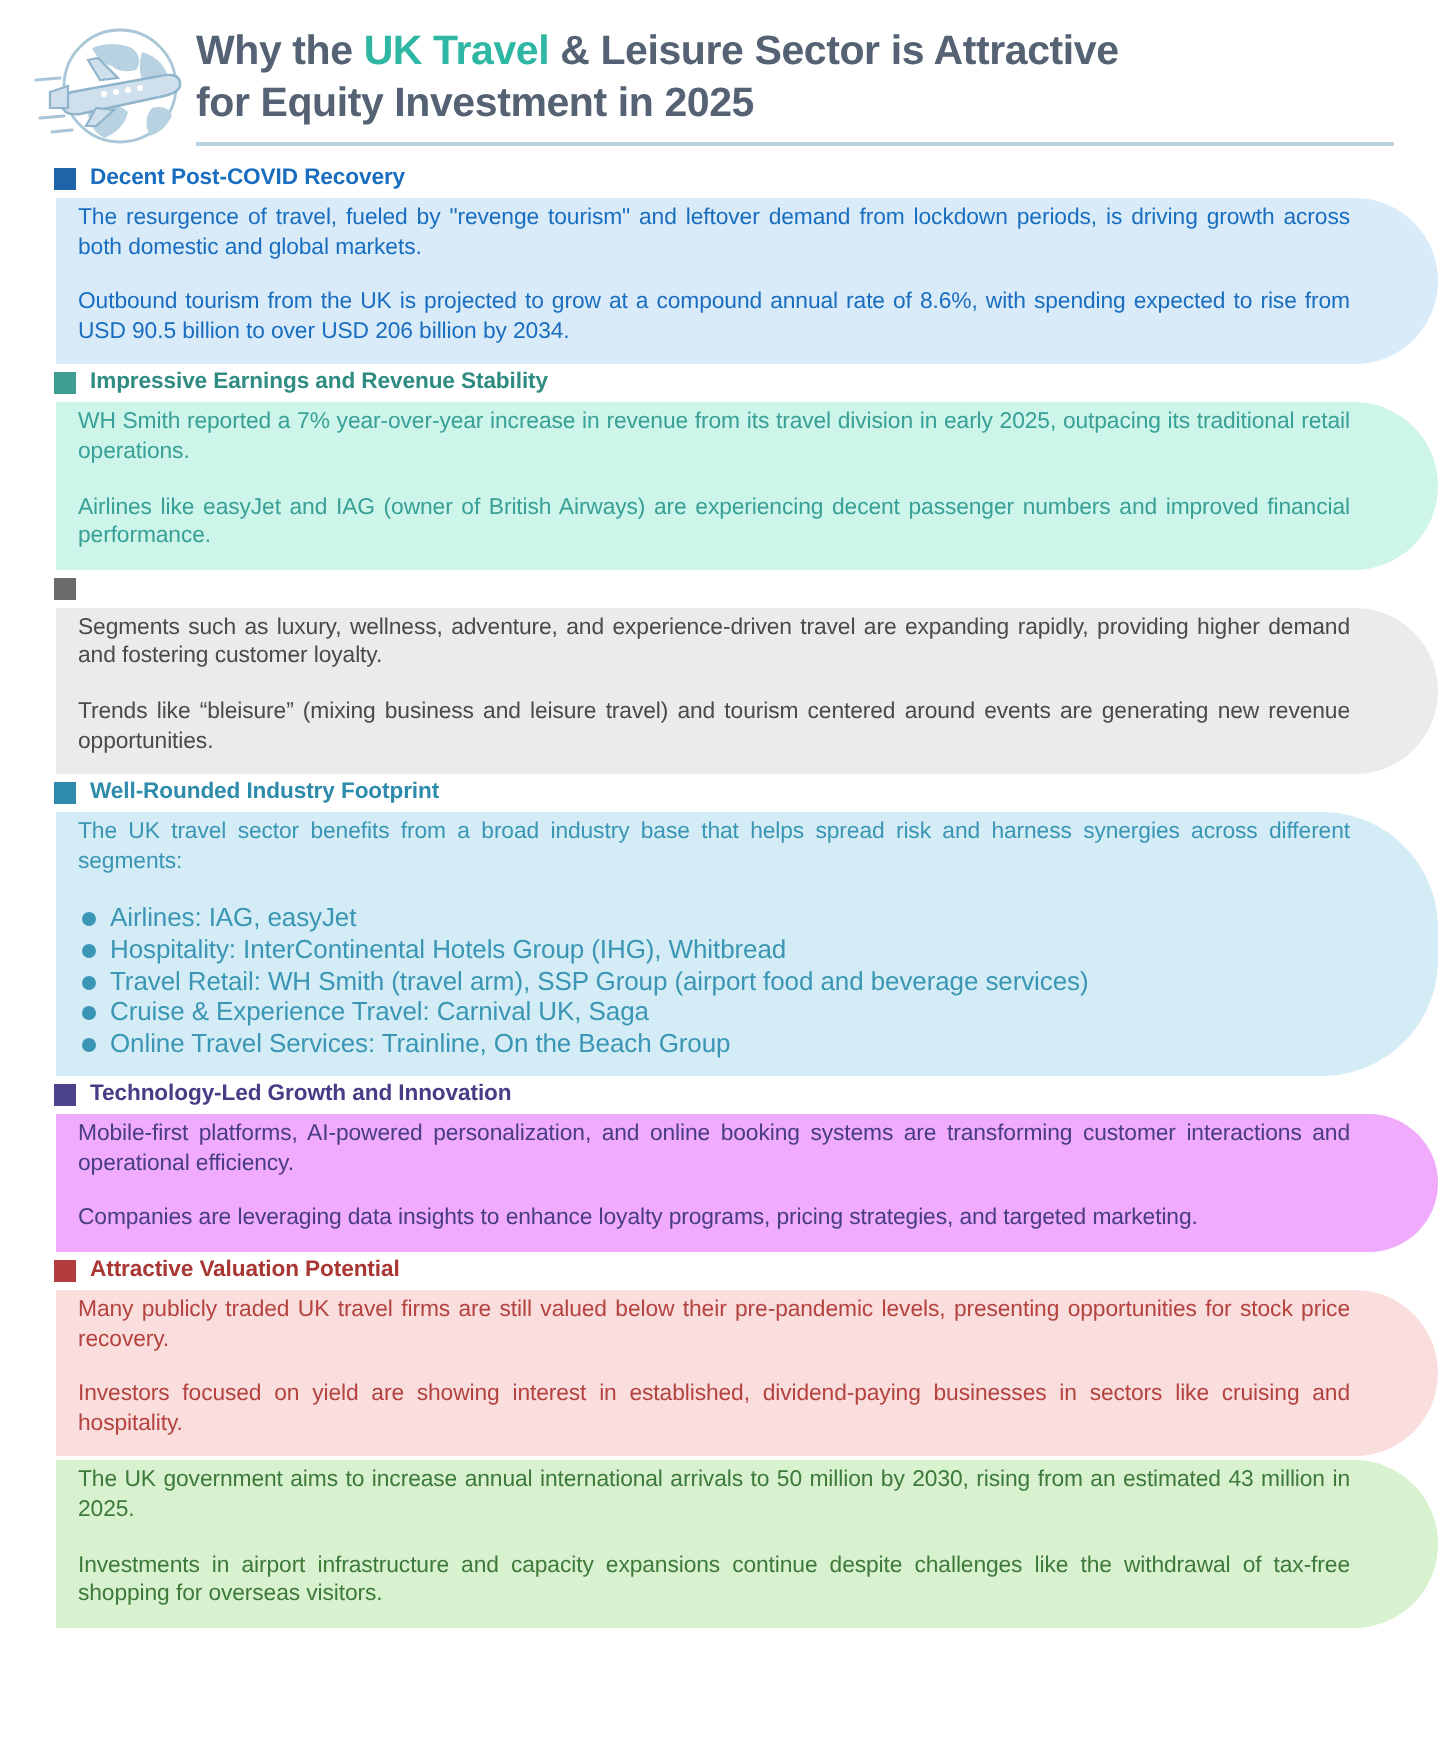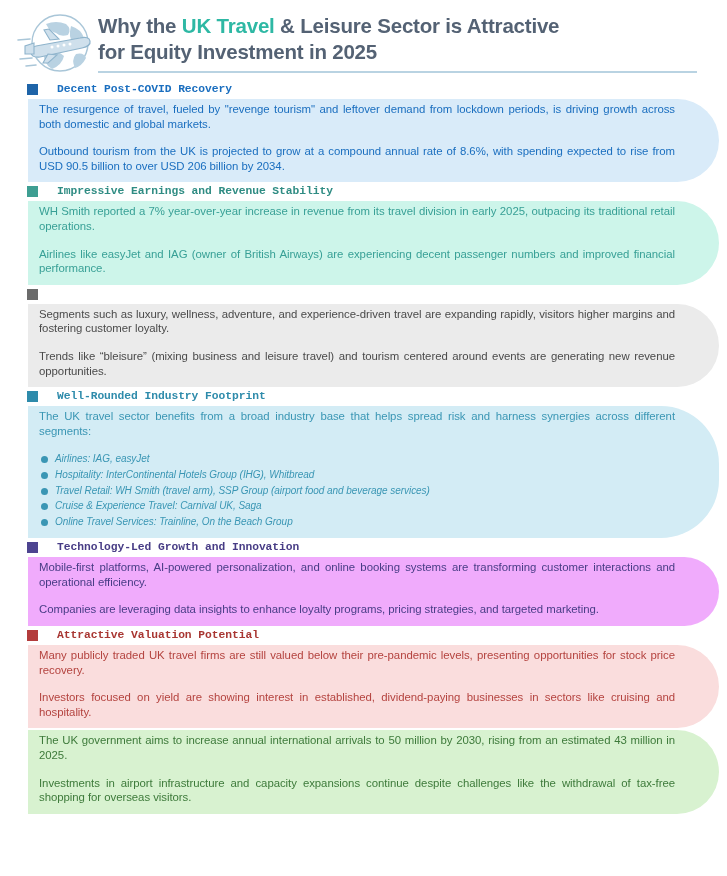--- a/index.html
+++ b/index.html
@@ -48,24 +48,23 @@
   }
 
   
   .sections { padding: 4px 0 0 0; }
 
   .section { position: relative; margin: 0 0 2px 0; }
 
   .sec-head {
     display: flex;
     align-items: center;
-    gap: 19px;
+    gap: 7px;
     padding: 0 0 2px 27px;
     height: 17px;
-    font-family: Liberation Mono, monospace;
   }
   .sec-square {
     width: 11px; height: 11px;
     flex: 0 0 11px;
     display: block;
   }
   .sec-title {
     font-size: 11.3px;
     font-weight: bold;
     line-height: 13px;
@@ -86,26 +85,25 @@
     letter-spacing: -0.05px;
   }
   .sec-card p + p { margin-top: 13px; }
 
   .bullet-list {
     list-style: none;
     margin: 13px 0 0 0;
     padding: 0;
   }
   .bullet-list li {
-    font-size: 10px;
+    font-size: 13px;
     line-height: 15.6px;
     letter-spacing: -0.05px;
     padding-left: 16px;
     position: relative;
-    font-style: italic;
   }
   .bullet-list li::before {
     content: "";
     position: absolute;
     left: 2px;
     top: 5px;
     width: 7px; height: 7px;
     border-radius: 50%;
     background: currentColor;
   }
@@ -164,21 +162,21 @@
         <div class="sec-card" style="background: rgb(205, 245, 234); color: rgb(56, 160, 150);">
           <p>WH Smith reported a 7% year-over-year increase in revenue from its travel division in early 2025, outpacing its traditional retail operations.</p>
           <p>Airlines like easyJet and IAG (owner of British Airways) are experiencing decent passenger numbers and improved financial performance.</p>
         </div>
       </div>
       <div class="section">
         <div class="sec-head">
           <span class="sec-square" style="background: rgb(107, 107, 107);"></span>
         </div>
         <div class="sec-card" style="background: rgb(235, 235, 235); color: rgb(74, 74, 74);">
-          <p>Segments such as luxury, wellness, adventure, and experience-driven travel are expanding rapidly, visitors higher margins and fostering customer loyalty.</p>
+          <p>Segments such as luxury, wellness, adventure, and experience-driven travel are expanding rapidly, providing higher demand and fostering customer loyalty.</p>
           <p>Trends like “bleisure” (mixing business and leisure travel) and tourism centered around events are generating new revenue opportunities.</p>
         </div>
       </div>
       <div class="section">
         <div class="sec-head">
           <span class="sec-square" style="background: rgb(46, 139, 171);"></span>
           <span class="sec-title" style="color: rgb(46, 139, 171);">Well-Rounded Industry Footprint</span>
         </div>
         <div class="sec-card" style="background: rgb(211, 236, 245); color: rgb(58, 150, 180);">
           <p>The UK travel sector benefits from a broad industry base that helps spread risk and harness synergies across different segments:</p>

